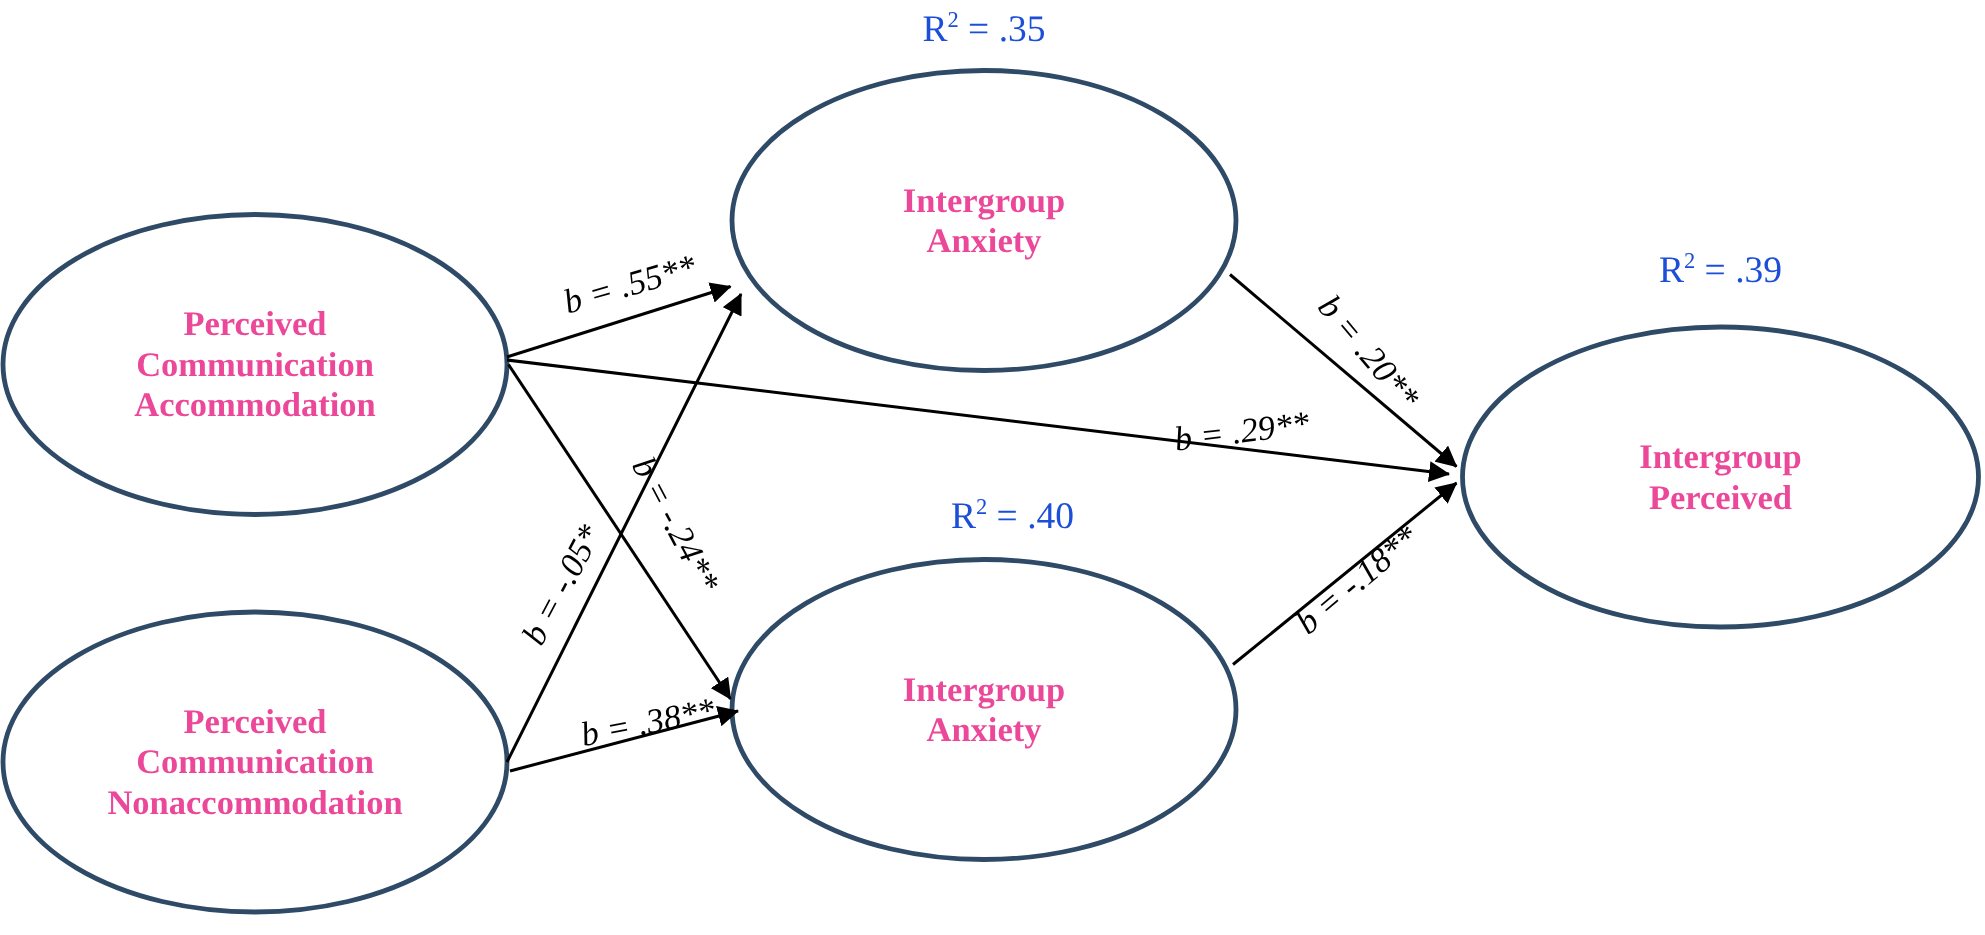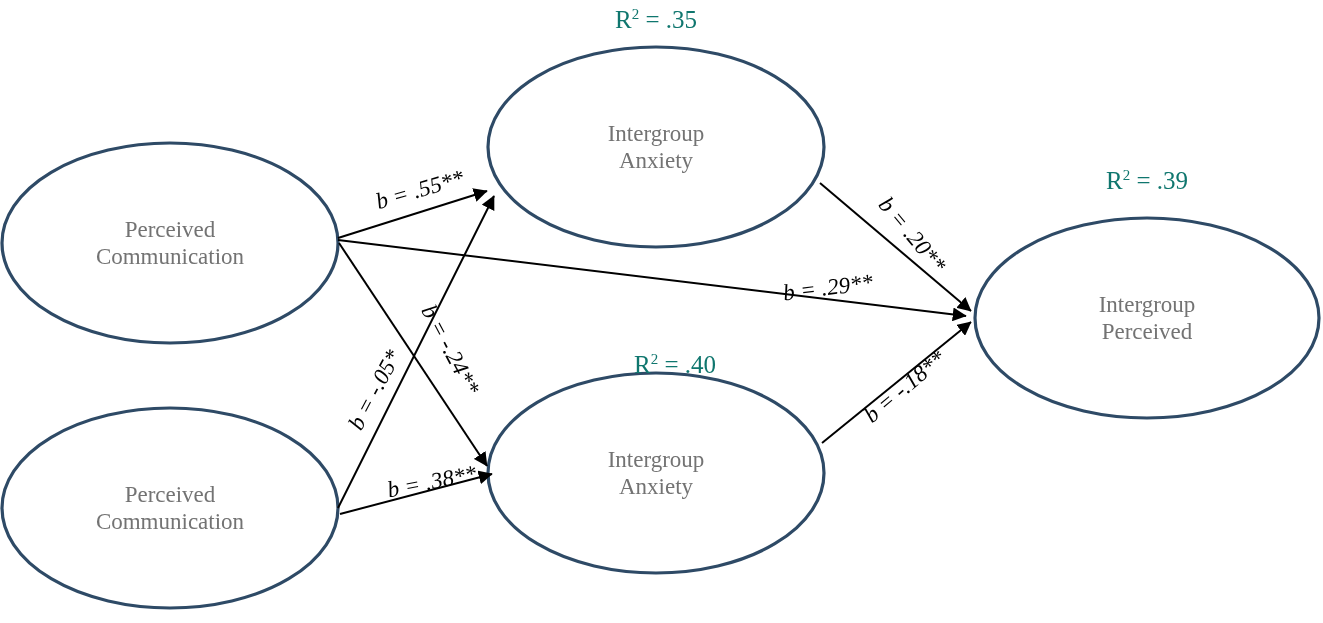--- a/index.html
+++ b/index.html
@@ -21,31 +21,32 @@
     top: 0;
     width: 1323px;
     height: 623px;
   }
   .node-label {
     position: absolute;
     text-align: center;
     font-family: "Liberation Serif", "DejaVu Serif", serif;
     font-size: 23px;
     line-height: 27px;
-    color: #737373;
+    color: #ec4899;
     white-space: nowrap;
     transform: translate(-50%, -50%);
     pointer-events: none;
+    font-weight: bold;
   }
   .r2-label {
     position: absolute;
     text-align: right;
     font-family: "Liberation Serif", "DejaVu Serif", serif;
     font-size: 25px;
-    color: #0f766e;
+    color: #1d4ed8;
     white-space: nowrap;
     transform: translate(-50%, -50%);
   }
   .r2-label sup {
     font-size: 15px;
     vertical-align: super;
     line-height: 0;
   }
   .coef-label {
     position: absolute;
@@ -92,25 +93,27 @@
     <line x1="340" y1="514" x2="492" y2="474" stroke="#000000" stroke-width="2" marker-end="url(#arrowhead)"></line>
 
     <line x1="820" y1="183" x2="971" y2="311" stroke="#000000" stroke-width="2" marker-end="url(#arrowhead)"></line>
 
     <line x1="822" y1="443" x2="971" y2="322" stroke="#000000" stroke-width="2" marker-end="url(#arrowhead)"></line>
   </svg>
 
   <div class="node-label" style="left:170px; top:243px;">
     <div>Perceived</div>
     <div>Communication</div>
+    <div>Accommodation</div>
   </div>
 
   <div class="node-label" style="left:170px; top:508px;">
     <div>Perceived</div>
     <div>Communication</div>
+    <div>Nonaccommodation</div>
   </div>
 
   <div class="node-label" style="left:656px; top:147px;">
     <div>Intergroup</div>
     <div>Anxiety</div>
   </div>
 
   <div class="node-label" style="left:656px; top:473px;">
     <div>Intergroup</div>
     <div>Anxiety</div>
@@ -118,21 +121,21 @@
 
   <div class="node-label" style="left:1147px; top:318px;">
     <div>Intergroup</div>
     <div>Perceived</div>
   </div>
 
   <div class="r2-label" style="left:656px; top:20px;">
     <span>R</span><sup>2</sup><span> = .35</span>
   </div>
 
-  <div class="r2-label" style="left:675px; top:345px;margin-top:20px;">
+  <div class="r2-label" style="left:675px; top:345px;">
     <span>R</span><sup>2</sup><span> = .40</span>
   </div>
 
   <div class="r2-label" style="left:1147px; top:181px;">
     <span>R</span><sup>2</sup><span> = .39</span>
   </div>
 
   <div class="coef-label" style="left:420px; top:190px; transform: translate(-50%,-50%) rotate(-16deg);">
     <i>b = .55**</i>
   </div>

